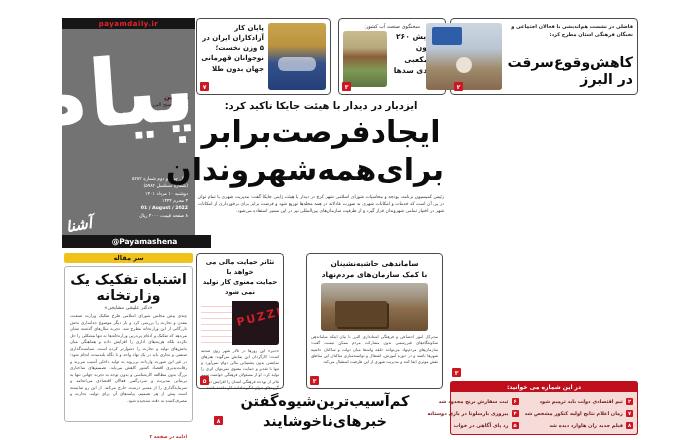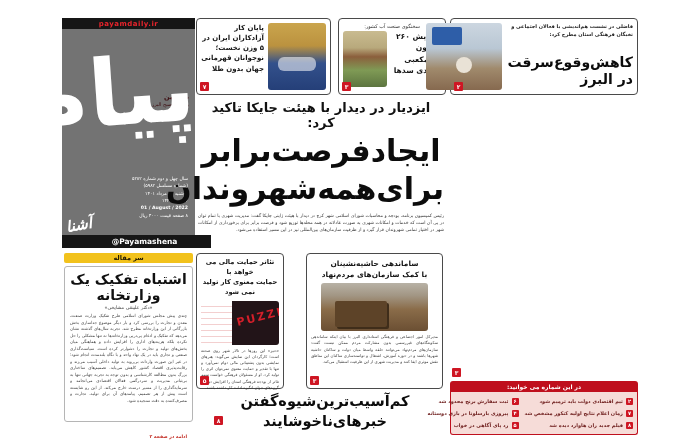--- a/index.html
+++ b/index.html
@@ -90,21 +90,21 @@
     <div style="font-size:5px;color:#333;text-align:center;margin-bottom:2px;">سخنگوی صنعت آب کشور:</div>
     <div style="display:flex;gap:4px;">
       <div style="flex:1;font-size:7.6px;font-weight:bold;color:#141414;text-align:right;line-height:1.5;">افزایش ۲۶۰ میلیون مترمکعبی ورودی سدها</div>
       <div class="photo" style="flex:0 0 44px;height:56px;background:
            linear-gradient(180deg,#c9bb90 0%,#b8a97c 30%,#8b5f3c 46%,#7f9a55 70%,#5d7540 100%);"></div>
     </div>
     <div class="badge abs-bl">۳</div>
   </div>
 
   <div class="abs" style="left:198px;top:100px;width:246px;">
-    <div class="kicker" style="font-size:13px;">ایزدیار در دیدار با هیئت جایکا تاکید کرد:</div>
+    <div class="kicker" style="font-size:10px;">ایزدیار در دیدار با هیئت جایکا تاکید کرد:</div>
     <div class="mainhead" style="font-size:30px;line-height:1.25;margin-top:2px;">
       <div>ایجادفرصت‌برابر</div>
       <div>برای‌همه‌شهروندان</div>
     </div>
     <div class="tinytext" style="font-size:4.5px;margin-top:6px;height:24px;overflow:hidden;">رئیس کمیسیون برنامه، بودجه و محاسبات شورای اسلامی شهر کرج در دیدار با هیئت ژاپنی جایکا گفت: مدیریت شهری با تمام توان در پی آن است که خدمات و امکانات شهری به صورت عادلانه در همه محله‌ها توزیع شود و فرصت برابر برای برخورداری از امکانات شهر در اختیار تمامی شهروندان قرار گیرد و از ظرفیت سازمان‌های بین‌المللی نیز در این مسیر استفاده می‌شود.</div>
   </div>
 
   <div class="abs box" style="left:196px;top:253px;width:88px;height:136px;padding:4px;">
     <div style="font-size:6.6px;font-weight:bold;text-align:center;color:#141414;line-height:1.5;">
       <div>تئاتر حمایت مالی می خواهد با</div>

